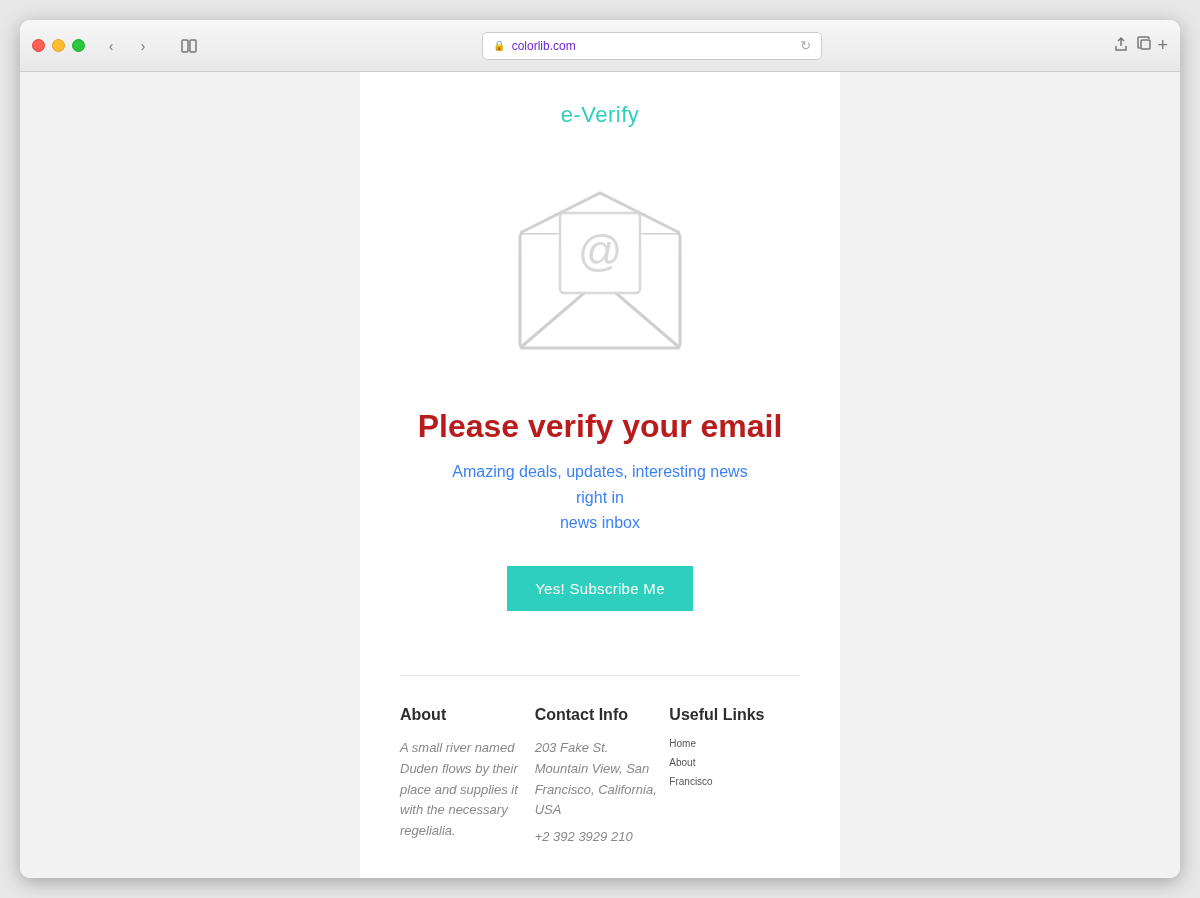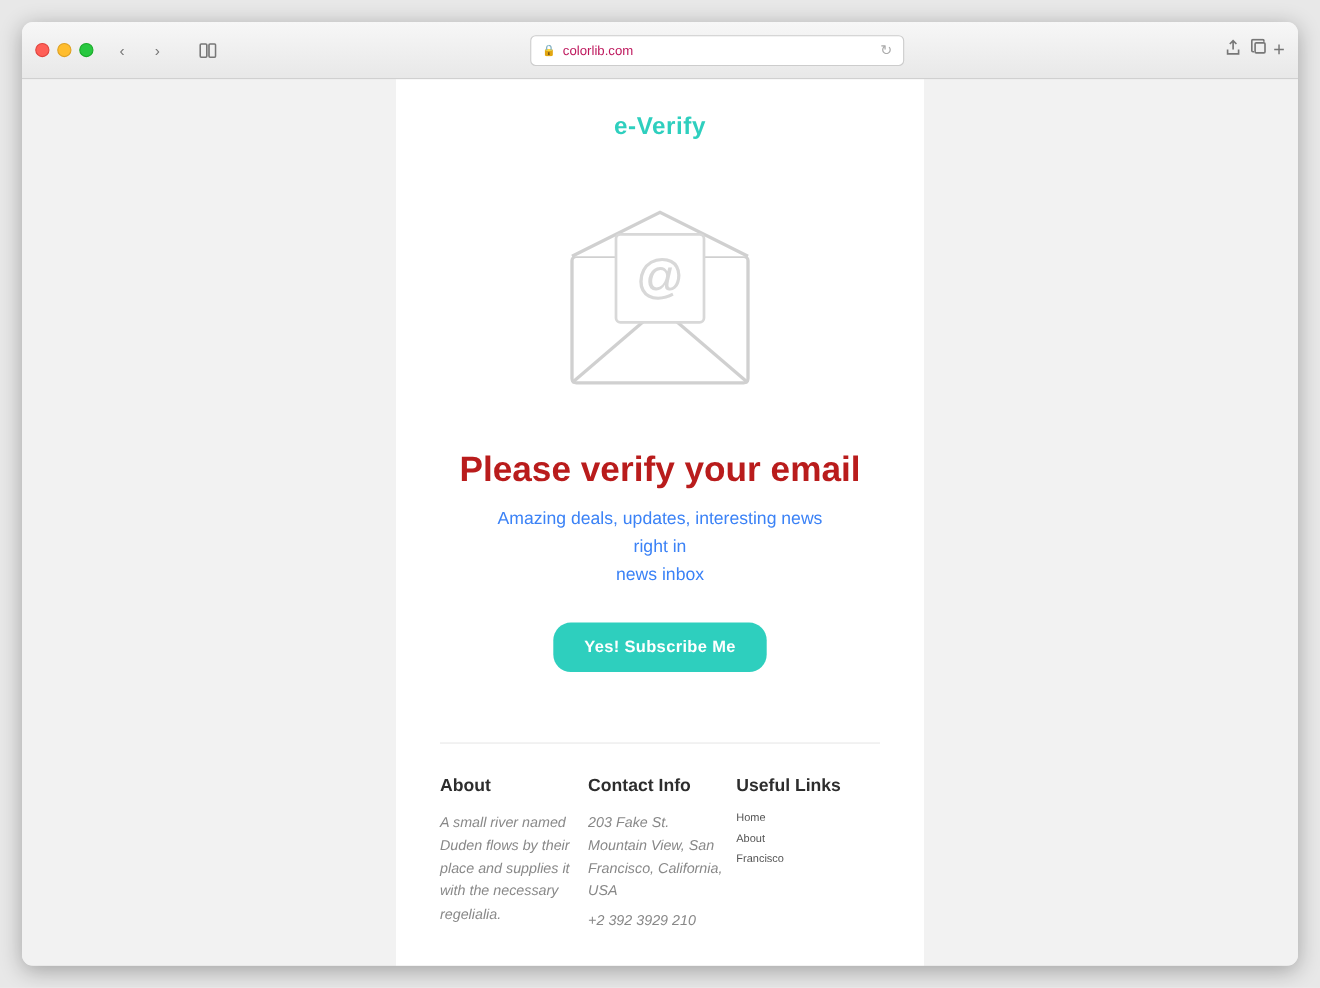--- a/index.html
+++ b/index.html
@@ -93,21 +93,21 @@
       font-size: 12px;
       color: #555;
     }
 
     .lock-icon {
       color: #888;
       font-size: 10px;
     }
 
     .address-text {
-      color: #be185d;
+      color: #6d28d9;
       font-size: 12px;
     }
 
     .reload-btn {
       color: #888;
       font-size: 13px;
       margin-left: 4px;
     }
 
     .browser-actions {
@@ -159,21 +159,21 @@
       padding: 30px 40px 50px;
       display: flex;
       flex-direction: column;
       align-items: center;
       flex: 1;
     }
 
     .logo {
       color: #2ecfbe;
       font-size: 22px;
-      font-weight: 700;
+      font-weight: 400;
       letter-spacing: 0.5px;
       margin-bottom: 20px;
     }
 
     
     .envelope-container {
       width: 220px;
       height: 220px;
       margin: 10px 0 30px;
     }
@@ -192,24 +192,24 @@
       text-align: center;
       line-height: 1.6;
       margin-bottom: 30px;
       max-width: 320px;
     }
 
     .subscribe-btn {
       background: #2ecfbe;
       color: white;
       border: none;
-      border-radius: 16px;
+      border-radius: 0;
       padding: 14px 28px;
       font-size: 15px;
-      font-weight: 700;
+      font-weight: 400;
       cursor: pointer;
       letter-spacing: 0.3px;
     }
 
     
     .divider {
       height: 1px;
       background: #e8e8e8;
       margin: 0 40px;
     }

